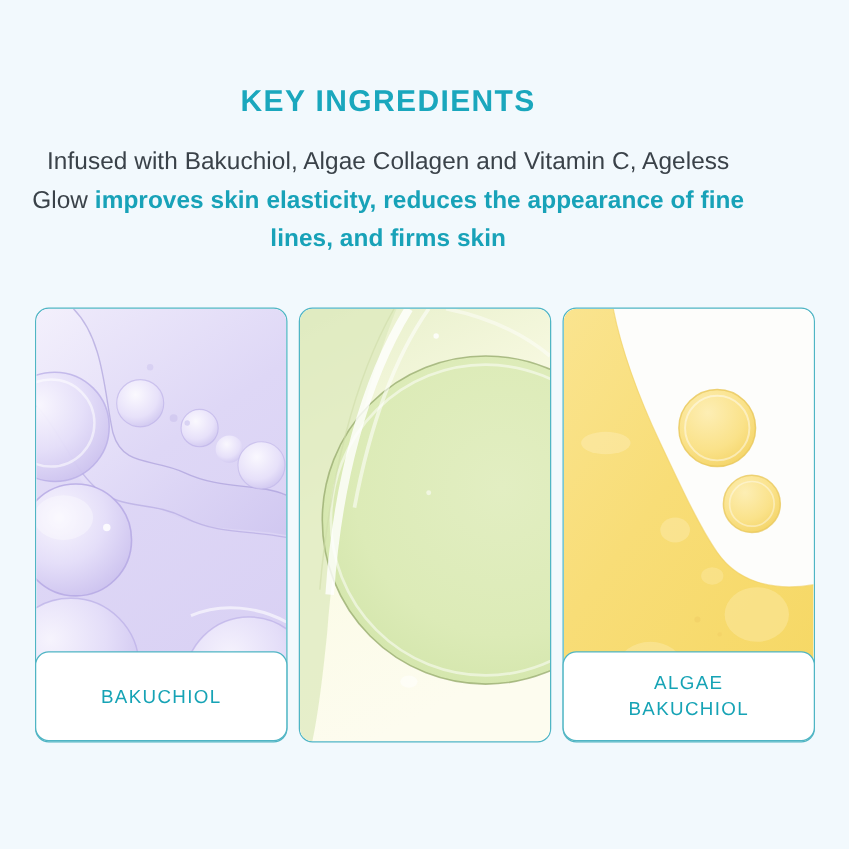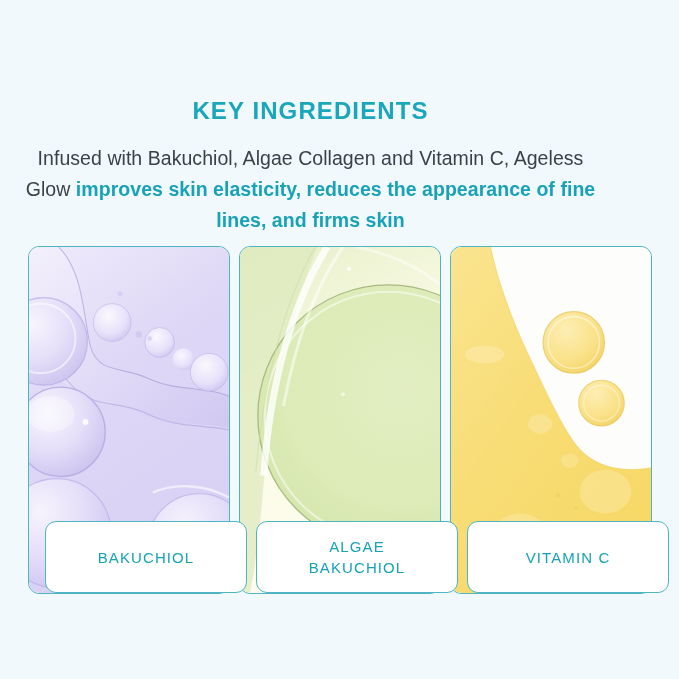--- a/index.html
+++ b/index.html
@@ -19,21 +19,21 @@
     width: 679px;
     height: 679px;
     background: #f2f9fd;
     box-sizing: border-box;
   }
 
   
   .header {
     position: absolute;
     left: 0;
-    top: 96px;
+    top: 67px;
     width: 621px;
     text-align: center;
   }
   .title {
     font-size: 24px;
     font-weight: bold;
     letter-spacing: 1.1px;
     color: #1aa7bd;
     margin: 0;
     line-height: 30px;
@@ -80,21 +80,21 @@
   }
   .card-art svg {
     display: block;
     width: 100%;
     height: 100%;
   }
 
   
   .label-plate {
     position: absolute;
-    left: 45px;
+    left: 28px;
     top: 521px;
     width: 624px;
     height: 72px;
     display: flex;
     justify-content: space-between;
     pointer-events: none;
   }
   .plate {
     width: 202px;
     height: 72px;
@@ -278,18 +278,15 @@
   </div>
 
   <div class="label-plate">
     <div class="plate">
       <span class="plate-text">BAKUCHIOL</span>
     </div>
     <div class="plate">
       <span class="plate-text">ALGAE
 BAKUCHIOL</span>
     </div>
-    <div class="plate">
-      <span class="plate-text">VITAMIN C</span>
-    </div>
   </div>
 
 </div>
 
 </body></html>

